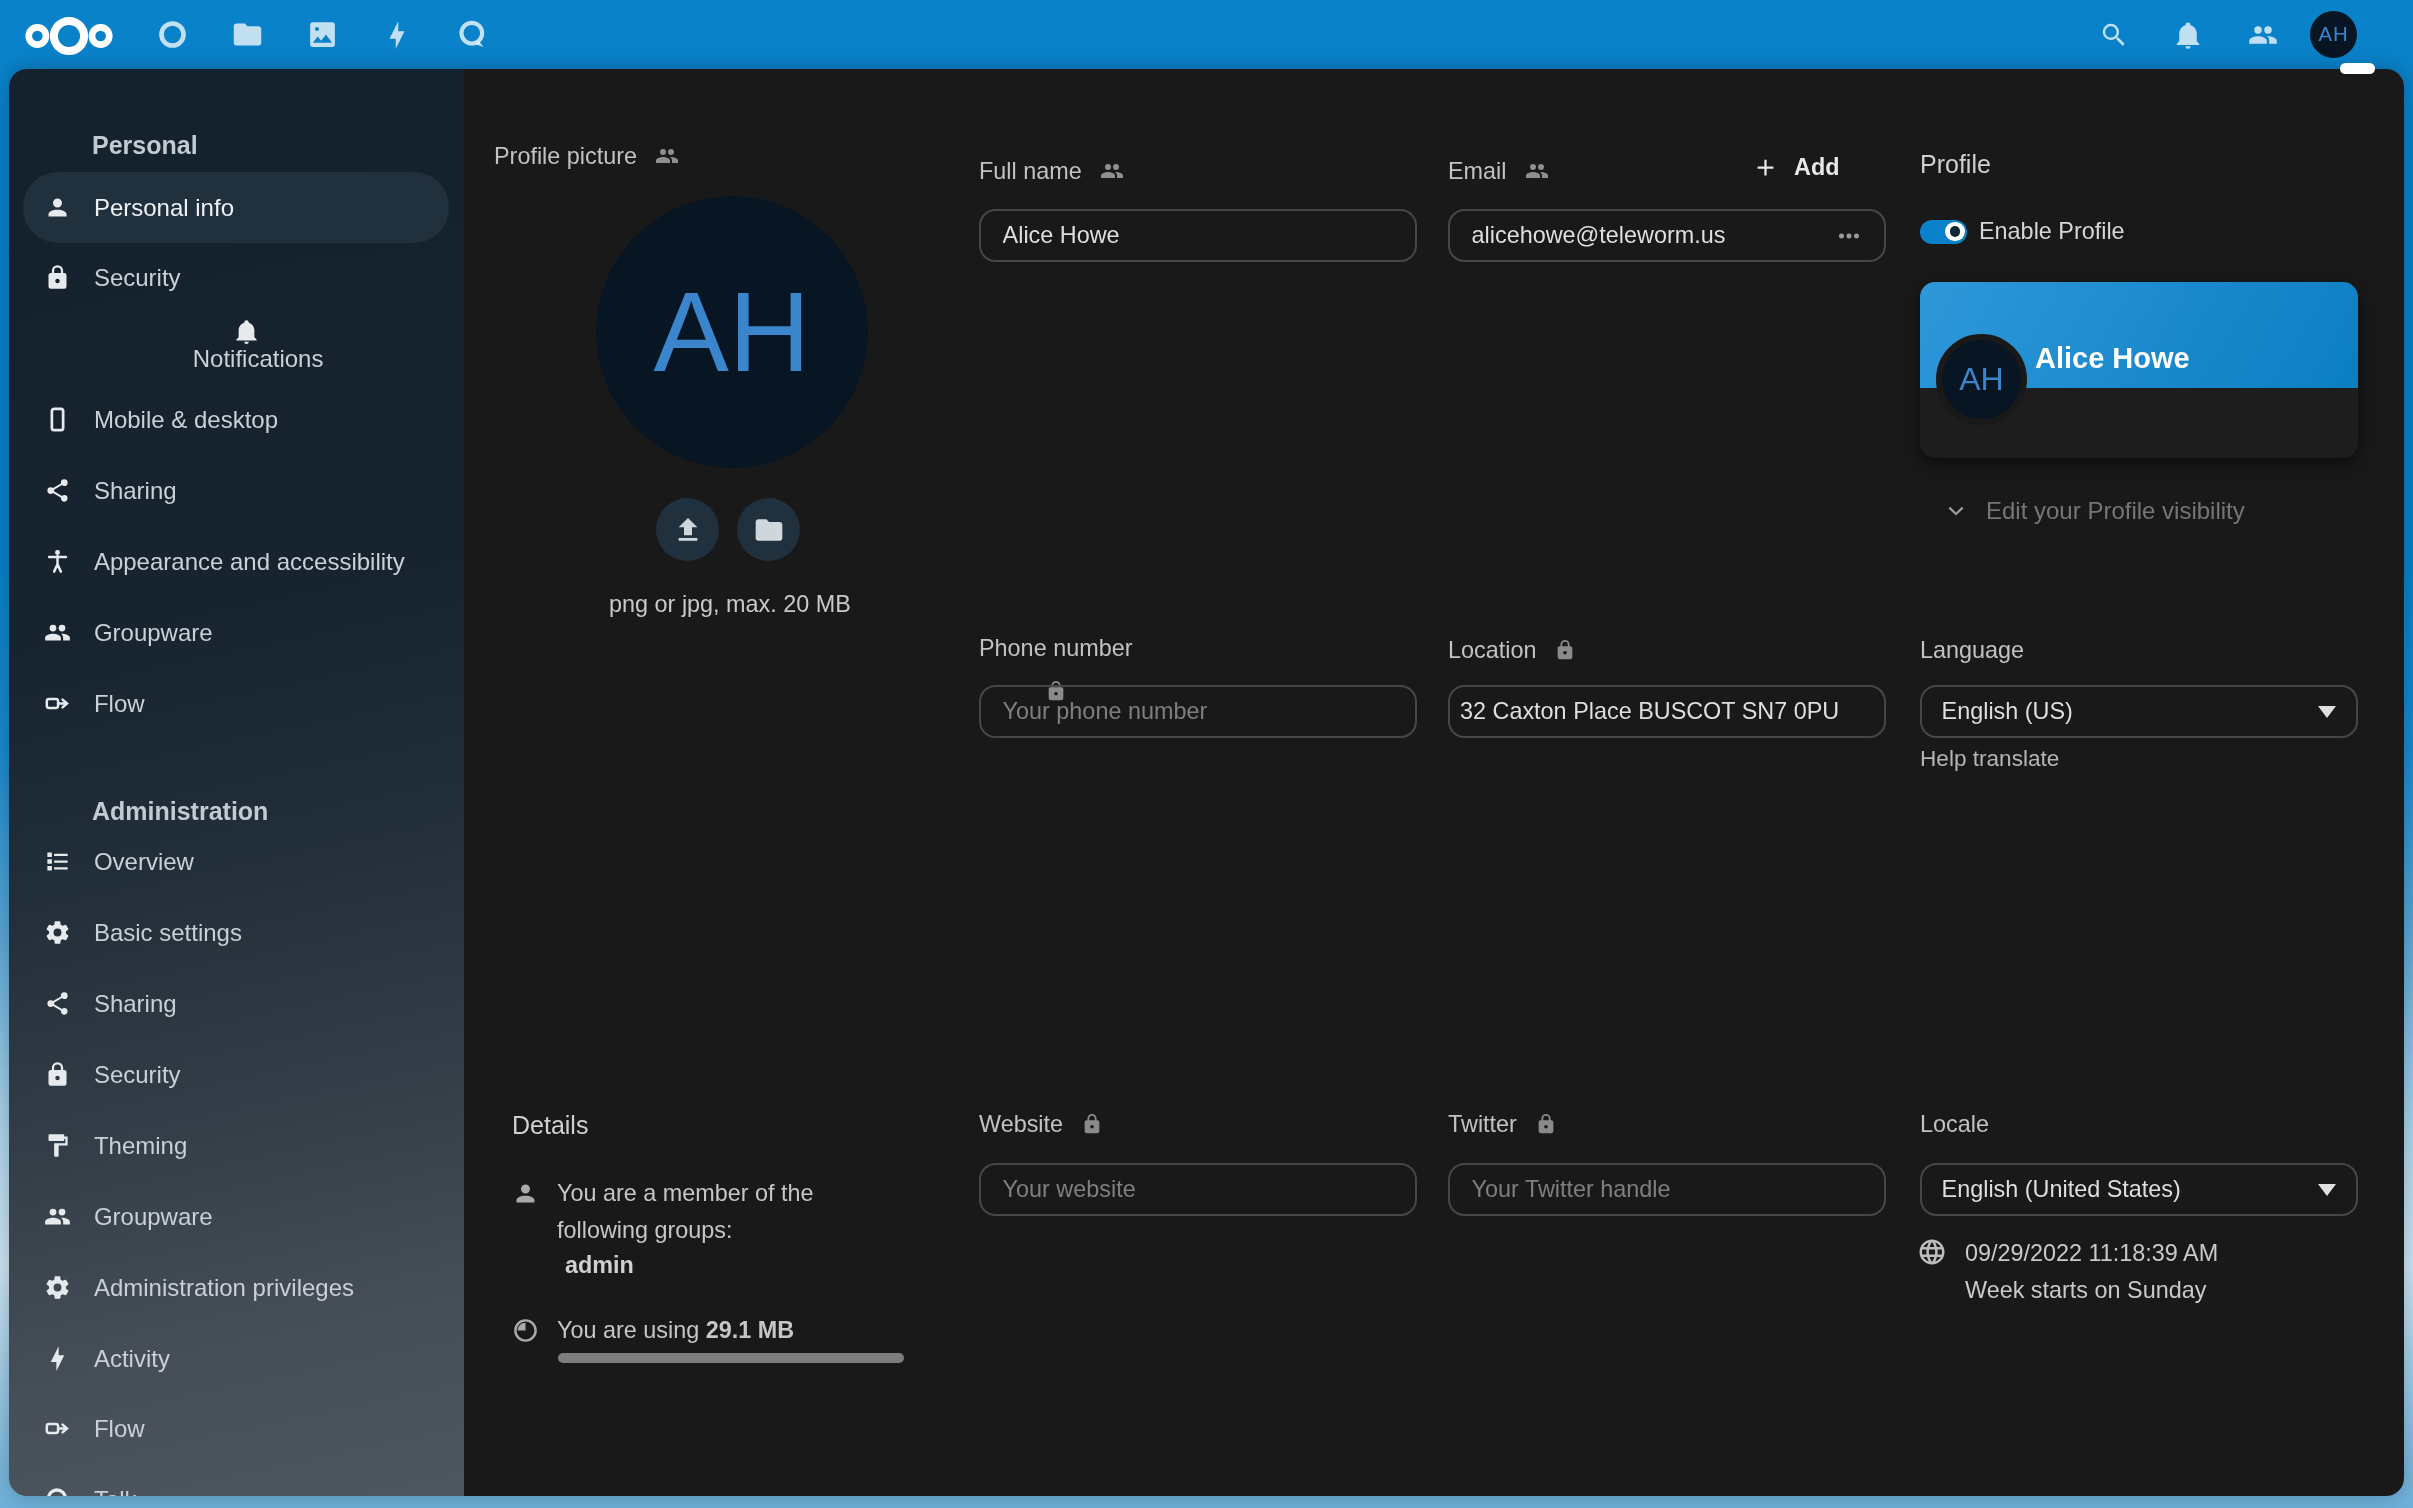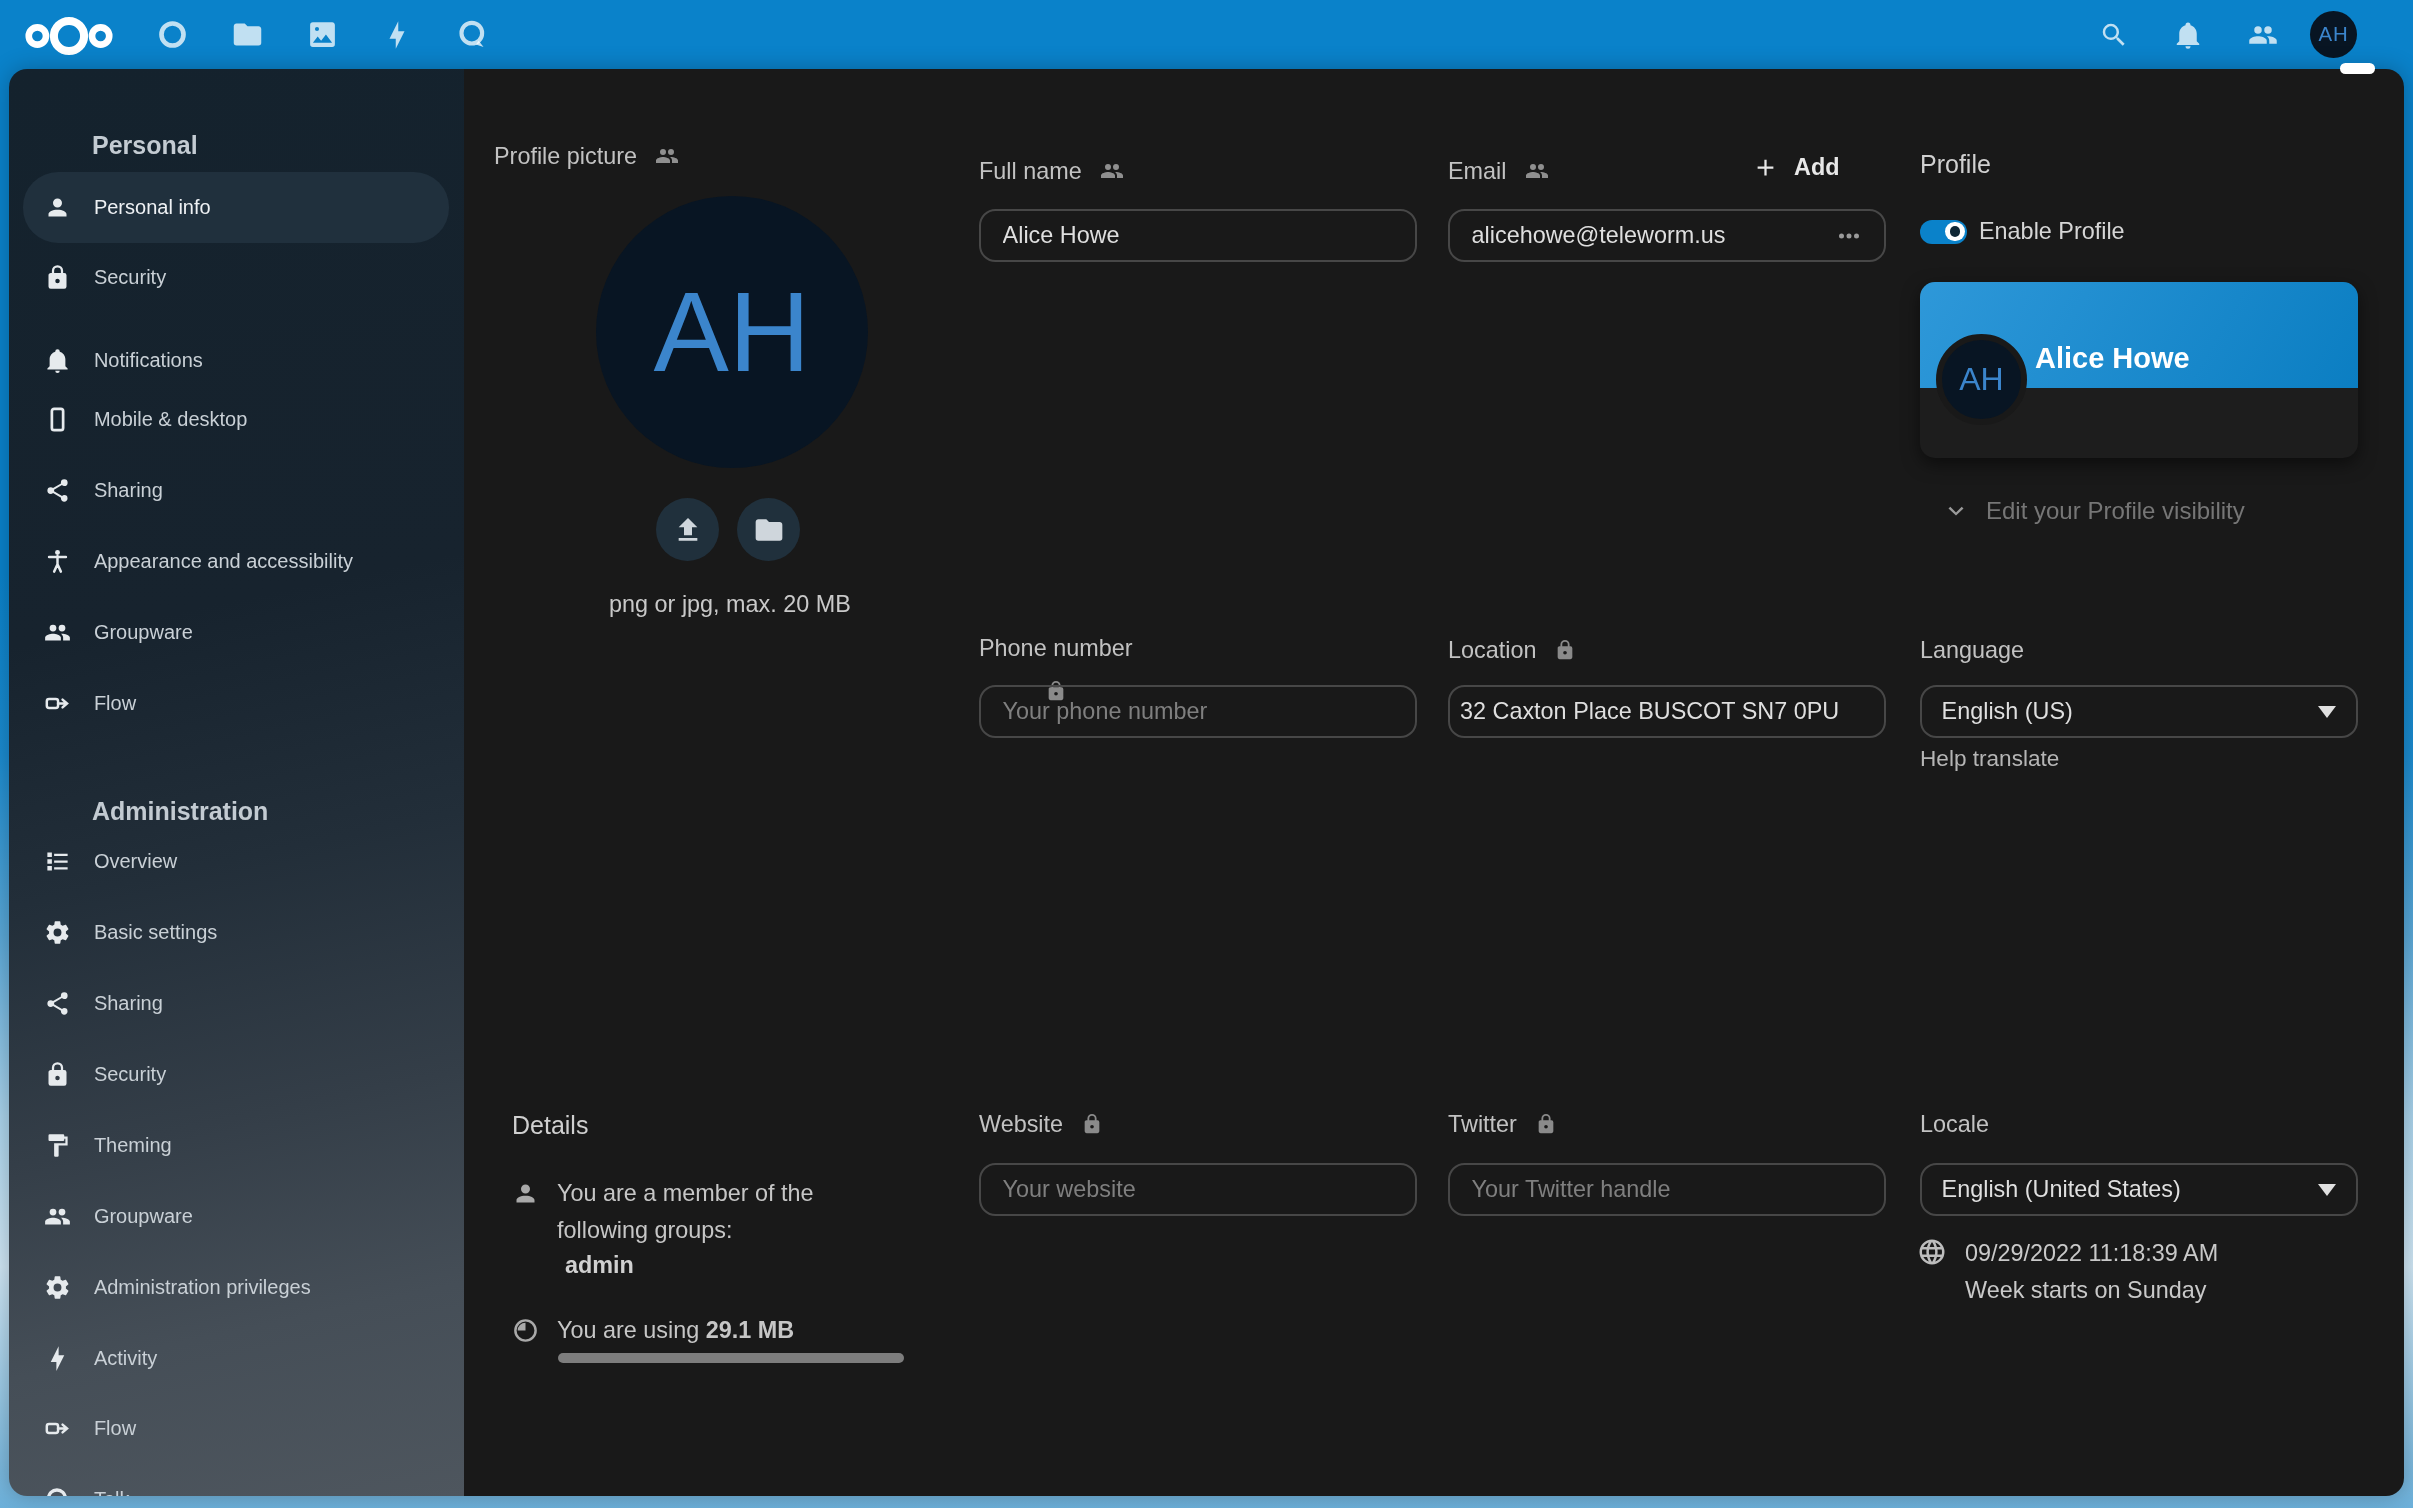--- a/index.html
+++ b/index.html
@@ -25,21 +25,21 @@
     box-shadow:0 0 22.6px rgba(0,0,0,0.25);}
   
   .sidebar{position:relative;width:455px;flex:0 0 455px;height:100%;
     background:linear-gradient(168deg,#14222d 0%,#17232e 38%,#222e39 55%,#343e48 72%,#454e57 86%,#4e565e 100%);}
   .side-heading{position:absolute;left:83px;height:33px;display:flex;align-items:center;font-size:25px;font-weight:bold;color:#c3cbd2;}
   .side-item{position:absolute;left:14.3px;width:426px;height:71px;border-radius:35px;display:flex;align-items:center;
     padding-left:21px;box-sizing:border-box;cursor:pointer;color:#c9d0d6;}
   .side-item.active{background:var(--pill_active,#20303d);color:#eef1f4;}
   .si-icon{width:27px;height:27px;color:#e6eaed;flex:0 0 27px;}
   .si-icon svg{width:27px;height:27px;}
-  .si-label{margin-left:22.6px;font-size:20px;white-space:nowrap;}
+  .si-label{margin-left:22.6px;font-size:24px;white-space:nowrap;}
   
   .main{position:relative;flex:1;height:100%;background:var(--content_bg,#191919);}
   .abs{position:absolute;}
   .main-label{display:flex;align-items:center;gap:18px;height:30px;font-size:23.4px;color:#c2c2c2;}
   .scope-icon{width:24px;height:24px;color:#8f8f8f;}
   .scope-icon svg{width:24px;height:24px;}
   .lock-icon{width:22px;height:22px;color:#8a8a8a;}
   .lock-icon svg{width:22px;height:22px;}
   .section-h{font-size:25px;color:#d0d0d0;text-align:right;}
   .field{width:438px;height:53px;border:2.3px solid #474747;border-radius:16.6px;box-sizing:border-box;display:flex;align-items:center;
@@ -150,21 +150,21 @@
       <span class="si-label">Personal info</span>
     </div>
     <div class="side-item" style="top:173px;">
       <span class="si-icon">
           <svg viewBox="0 0 24 24" fill="currentColor">
             <path d="M12,17A2,2 0 0,0 14,15C14,13.89 13.1,13 12,13A2,2 0 0,0 10,15A2,2 0 0,0 12,17M18,8A2,2 0 0,1 20,10V20A2,2 0 0,1 18,22H6A2,2 0 0,1 4,20V10C4,8.89 4.9,8 6,8H7V6A5,5 0 0,1 12,1A5,5 0 0,1 17,6V8H18M12,3A3,3 0 0,0 9,6V8H15V6A3,3 0 0,0 12,3Z"></path>
           </svg>
         </span>
       <span class="si-label">Security</span>
     </div>
-    <div class="side-item" style="top:256px;">
+    <div class="side-item" style="top:249px;flex-direction:column;">
       <span class="si-icon">
           <svg viewBox="0 0 24 24" fill="currentColor">
             <path d="M21,19V20H3V19L5,17V11C5,7.9 7.03,5.17 10,4.29C10,4.19 10,4.1 10,4A2,2 0 0,1 12,2A2,2 0 0,1 14,4C14,4.1 14,4.19 14,4.29C16.97,5.17 19,7.9 19,11V17L21,19M14,21A2,2 0 0,1 12,23A2,2 0 0,1 10,21"></path>
           </svg>
         </span>
       <span class="si-label">Notifications</span>
     </div>
     <div class="side-item" style="top:315px;">
       <span class="si-icon">
           <svg viewBox="0 0 24 24" fill="none" stroke="currentColor">

